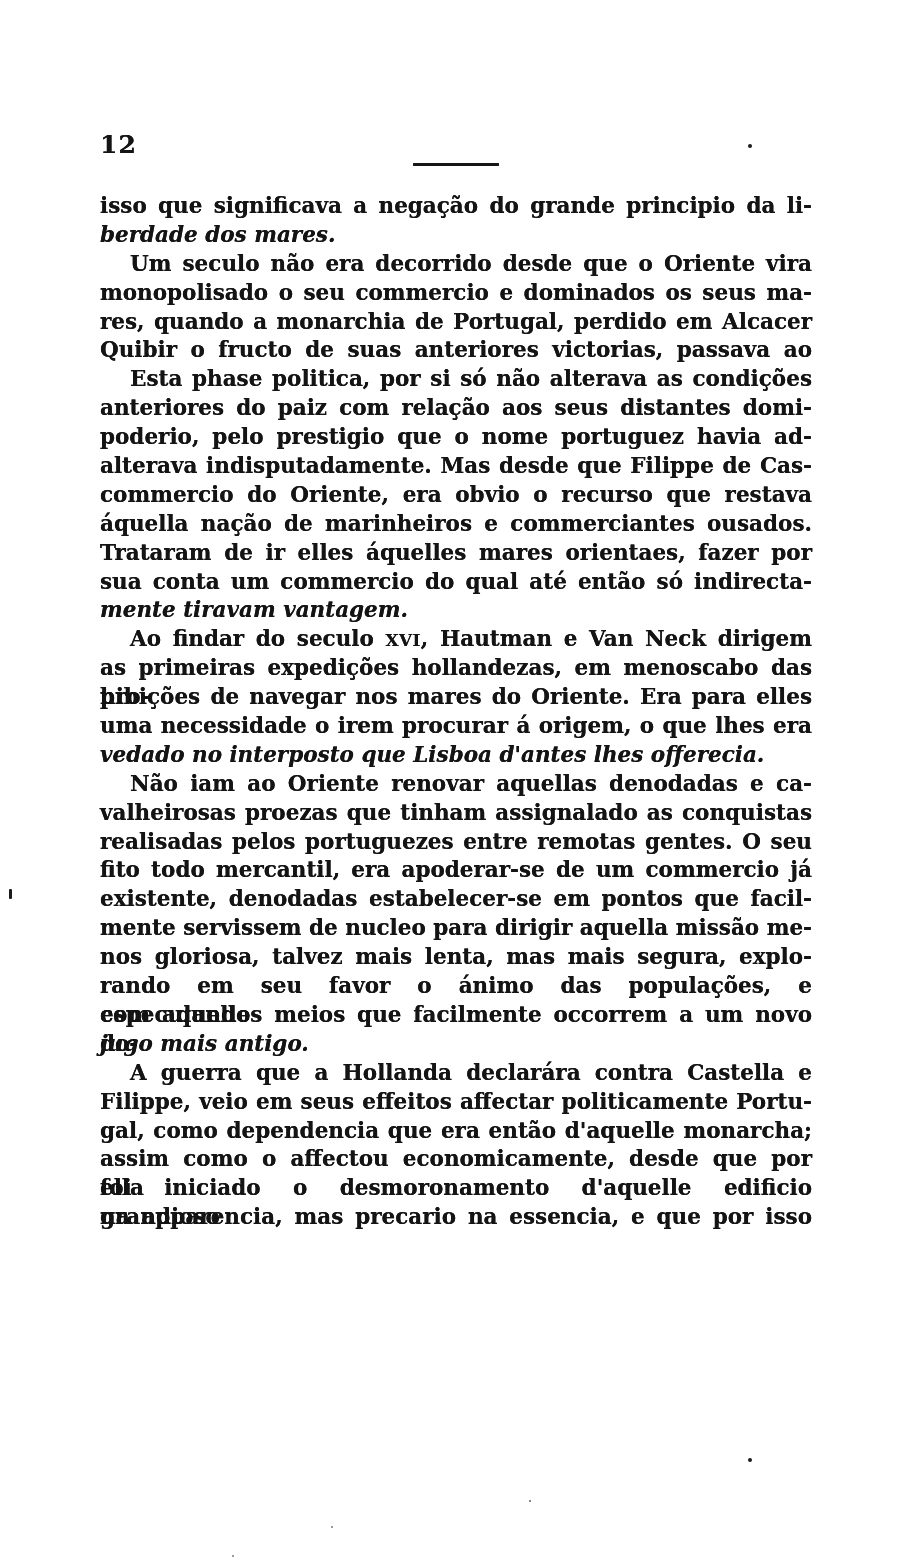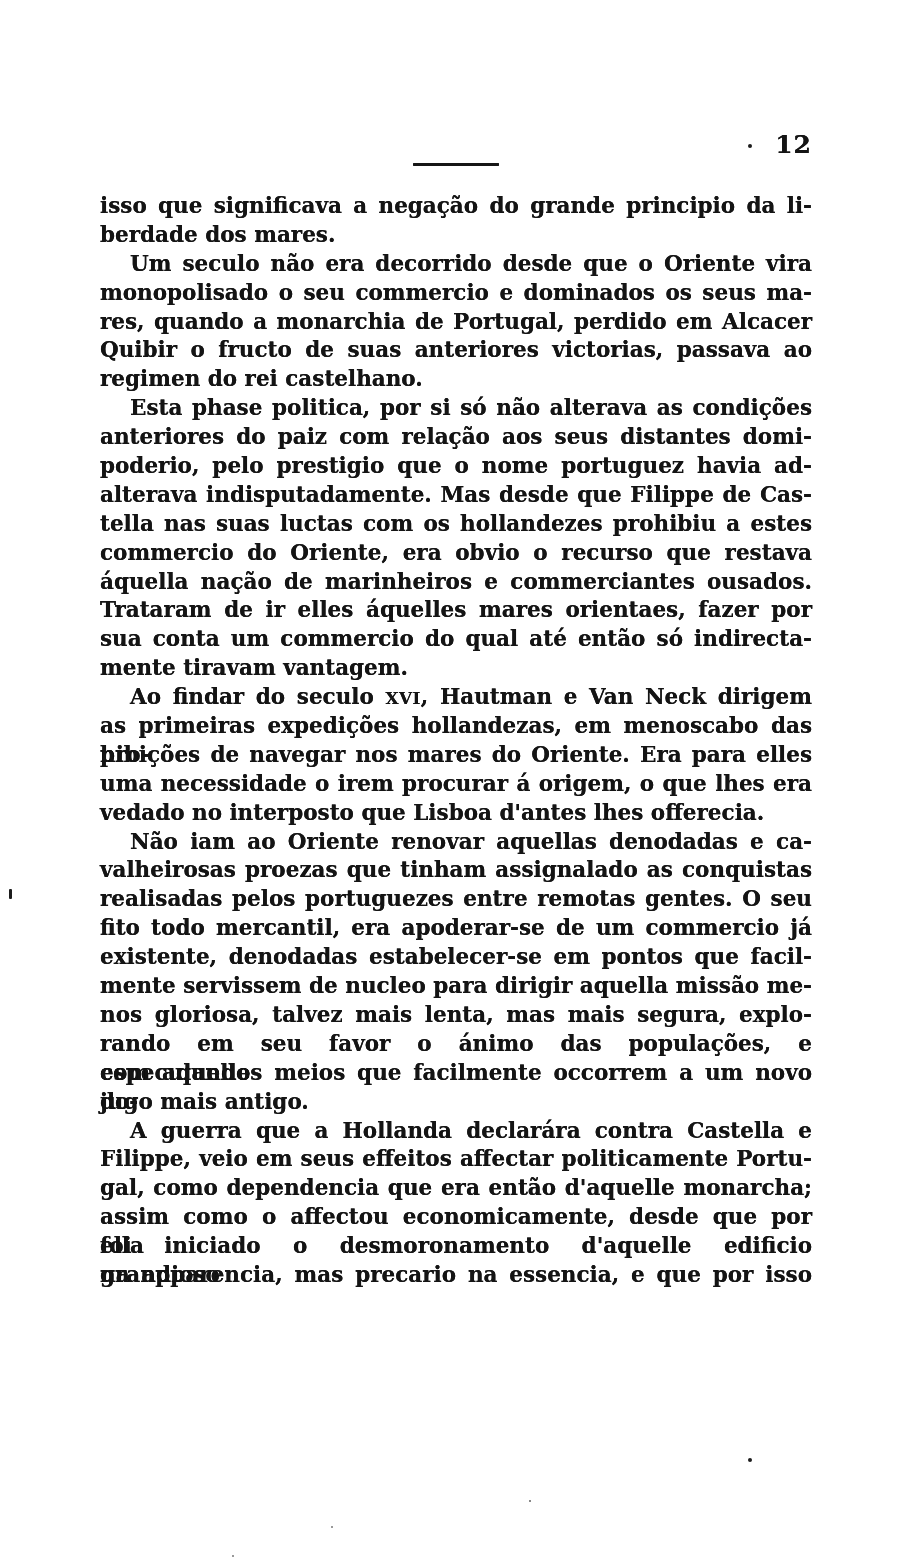--- a/index.html
+++ b/index.html
@@ -14,21 +14,21 @@
     background: #ffffff;
     overflow: hidden;
     font-family: "DejaVu Serif", "Liberation Serif", serif;
     color: #141414;
   }
   .header {
     position: absolute;
     top: 132px;
     left: 100px;
     width: 712px;
-    text-align: right;
+    text-align: left;
   }
   .page-number {
     font-size: 25px;
     font-weight: bold;
     letter-spacing: 1px;
     line-height: 1;
     text-shadow: 0 0 0.6px rgba(0,0,0,0.9);
   }
   .rule {
     width: 86px;
@@ -50,20 +50,21 @@
   .paragraph { margin: 0; }
   .line {
     height: 28.9px;
     line-height: 28.9px;
     text-align: justify;
     text-align-last: justify;
     white-space: normal;
   }
   .line.last {
     text-align-last: left;
+    font-style: italic;
   }
   .line.indent {
     text-indent: 30px;
   }
   .sc {
     font-size: 0.78em;
     letter-spacing: 0.5px;
   }
   .speck {
     position: absolute;
@@ -89,28 +90,26 @@
   <div class="text-block">
       <div class="paragraph">
         <div class="line">isso que significava a negação do grande principio da li-</div>
         <div class="line last">berdade dos mares.</div>
       </div>
       <div class="paragraph">
         <div class="line indent">Um seculo não era decorrido desde que o Oriente vira</div>
         <div class="line">monopolisado o seu commercio e dominados os seus ma-</div>
         <div class="line">res, quando a monarchia de Portugal, perdido em Alcacer</div>
         <div class="line">Quibir o fructo de suas anteriores victorias, passava ao</div>
-        <div class="line last">regimen do rei castelhano.</div>
       </div>
       <div class="paragraph">
         <div class="line indent">Esta phase politica, por si só não alterava as condições</div>
         <div class="line">anteriores do paiz com relação aos seus distantes domi-</div>
         <div class="line">poderio, pelo prestigio que o nome portuguez havia ad-</div>
         <div class="line">alterava indisputadamente. Mas desde que Filippe de Cas-</div>
-        <div class="line">tella nas suas luctas com os hollandezes prohibiu a estes</div>
         <div class="line">commercio do Oriente, era obvio o recurso que restava</div>
         <div class="line">áquella nação de marinheiros e commerciantes ousados.</div>
         <div class="line">Trataram de ir elles áquelles mares orientaes, fazer por</div>
         <div class="line">sua conta um commercio do qual até então só indirecta-</div>
         <div class="line last">mente tiravam vantagem.</div>
       </div>
       <div class="paragraph">
         <div class="line indent">Ao findar do seculo <span class="sc">XVI</span>, Hautman e Van Neck dirigem</div>
         <div class="line">as primeiras expedições hollandezas, em menoscabo das pro-</div>
         <div class="line">hibições de navegar nos mares do Oriente. Era para elles</div>

